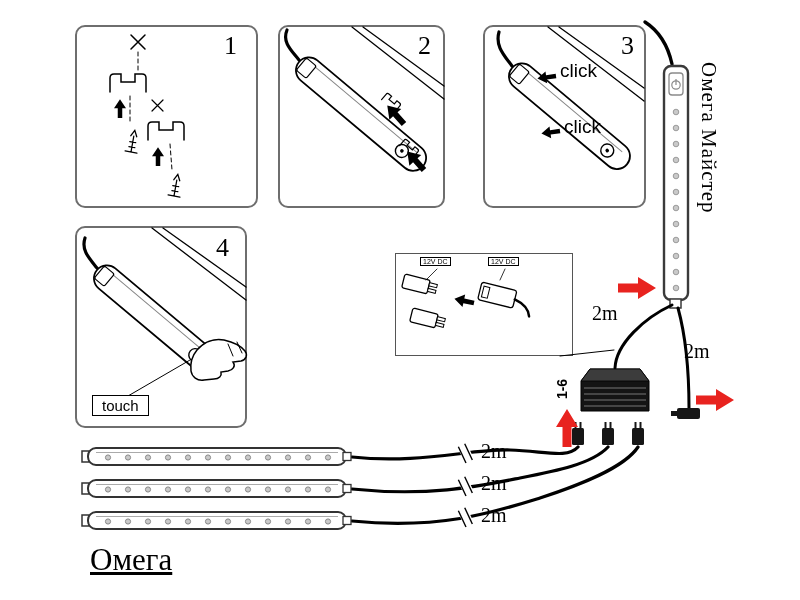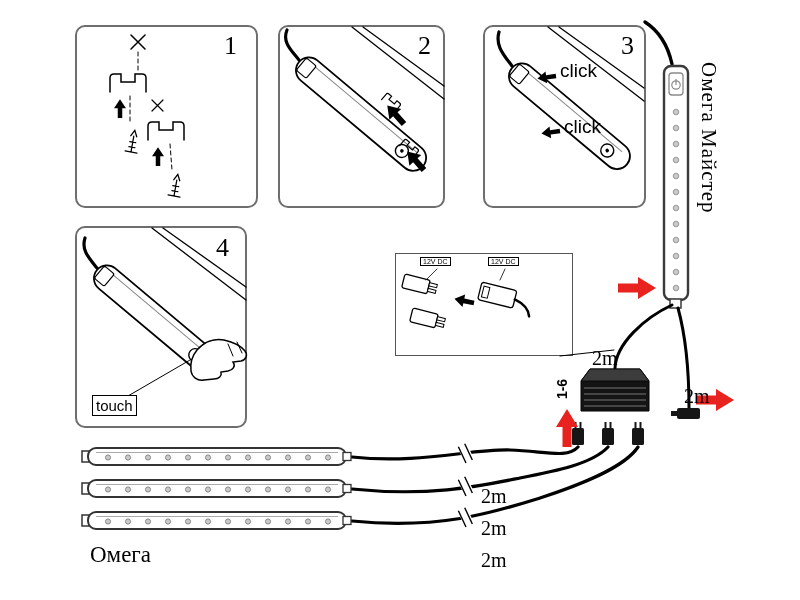--- a/index.html
+++ b/index.html
@@ -3,29 +3,29 @@
 <meta charset="utf-8">
 <style>
   * { margin:0; padding:0; box-sizing:border-box; }
   html,body { width:800px; height:600px; background:#fff; }
   body { font-family:"Liberation Serif", serif; color:#000; }
   .stage { position:relative; width:800px; height:600px; background:#fff; overflow:hidden; }
   .panel { position:absolute; border:2px solid #6e6e6e; border-radius:10px; background:#fff; }
   .inset { position:absolute; border:1.5px solid #555; background:#fff; }
   svg.layer { position:absolute; left:0; top:0; }
   .step-num { position:absolute; font-size:26px; font-family:"Liberation Serif",serif; }
-  .lbl-2m { position:absolute; font-size:20px; font-family:"Liberation Serif",serif;margin-top:45px; }
+  .lbl-2m { position:absolute; font-size:20px; font-family:"Liberation Serif",serif; }
   .click-lbl { position:absolute; font-size:19px; font-family:"Liberation Sans",sans-serif; }
-  .touch-box { position:absolute; border:1.5px solid #000; background:#fff; padding:1px 3px;
+  .touch-box { position:absolute; border:1.5px solid #000; background:#fff; padding:1px 9px;
                font-size:15px; font-family:"Liberation Sans",sans-serif; }
   .tag-12v { position:absolute; border:1px solid #000; background:#fff; padding:0 2px;
              font-size:7px; font-family:"Liberation Sans",sans-serif; white-space:nowrap; }
   .v-label { position:absolute; writing-mode:vertical-rl; font-size:21px; letter-spacing:1px;
              font-family:"Liberation Serif",serif; }
-  .omega-label { position:absolute; font-size:23px; font-family:"Liberation Serif",serif; }
+  .omega-label { position:absolute; font-size:31px; font-family:"Liberation Serif",serif;text-decoration:underline; }
   .dist-label { position:absolute; transform:rotate(-90deg); transform-origin:center;
                 font-family:"Liberation Sans",sans-serif; font-weight:bold; font-size:14px; }
 </style>
 </head>
 <body>
 
 <div class="stage">
 
   <div class="panel" style="left:75px; top:25px; width:183px; height:183px;"></div>
   <div class="panel" style="left:278px; top:25px; width:167px; height:183px;"></div>

